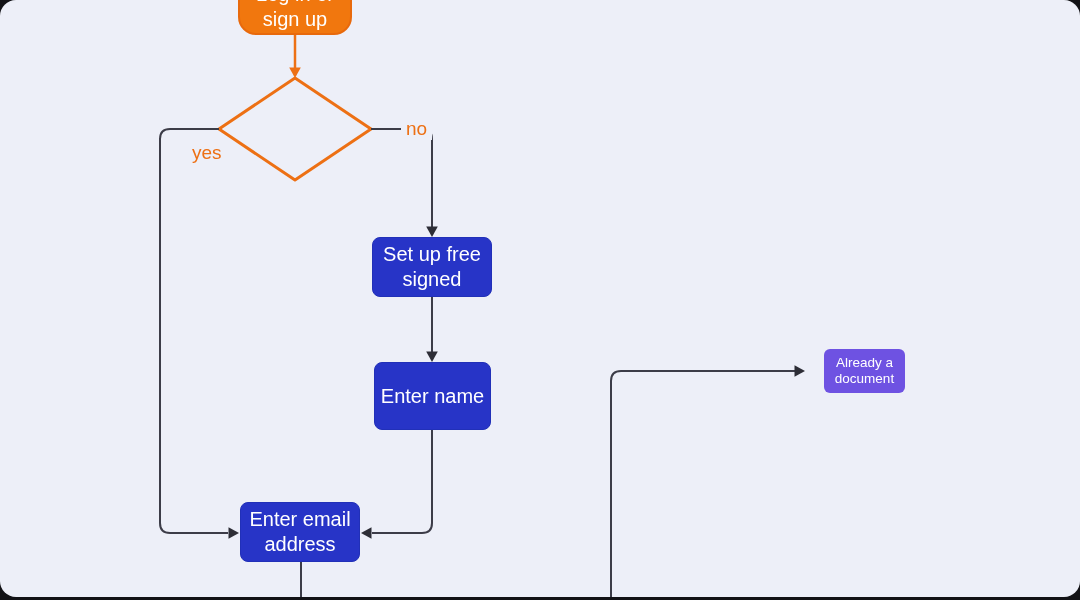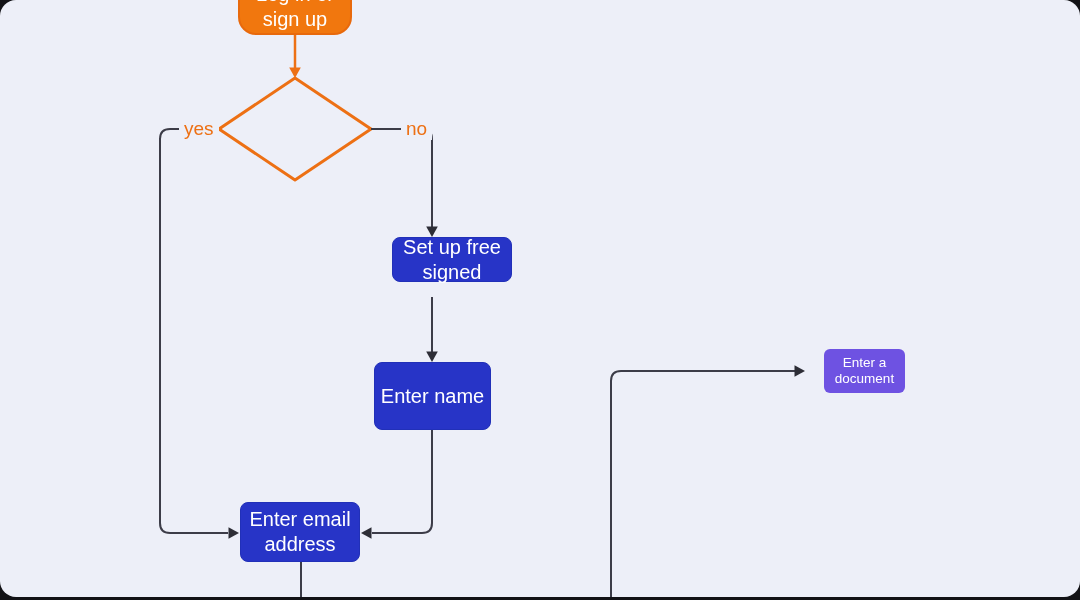--- a/index.html
+++ b/index.html
@@ -21,31 +21,31 @@
   .oedge{stroke:var(--orange-stroke);stroke-width:2.5;fill:none;}
   .oarrow{fill:var(--orange-stroke);stroke:none;}
   .diamond{stroke:var(--orange-stroke);stroke-width:3;fill:none;stroke-linejoin:round;}
   .node{position:absolute;display:flex;flex-direction:column;align-items:center;justify-content:center;
         text-align:center;color:var(--node-text);}
   .node span{display:block;}
   .stadium{left:238px;top:-22px;width:114px;height:57px;background:var(--orange-fill);
            border:2px solid var(--orange-border);border-radius:18px;font-size:20px;line-height:25px;}
   .proc{background:var(--blue-fill);border:1.5px solid var(--blue-border);border-radius:8px;
         font-size:20px;line-height:25px;}
-  .proc-setup{left:372px;top:237px;width:120px;height:45px;margin-left:20px;}
+  .proc-setup{left:372px;top:237px;width:120px;height:60px;}
   .proc-name{left:374px;top:362px;width:117px;height:68px;}
   .proc-email{left:240px;top:502px;width:120px;height:60px;}
   .proc-doc{left:824px;top:349px;width:81px;height:44px;background:var(--purple-fill);
             border:none;border-radius:6px;font-size:13.5px;line-height:16px;}
   .diamond-label{position:absolute;left:220px;top:103px;width:150px;height:52px;
                  display:flex;flex-direction:column;align-items:center;justify-content:center;
                  text-align:center;color:var(--orange-text);font-size:20px;line-height:24px;}
   .edge-label{position:absolute;top:118px;padding:0 5px;background:var(--canvas-bg);
               color:var(--label-orange);font-size:19px;line-height:22px;}
-  .edge-label.yes{left:179px;}
+  .edge-label.yes{left:187px;margin-top:24px;}
   .edge-label.no{left:384px;margin-left:17px;}
 </style>
 </head>
 <body>
 
 <div class="frame">
   <div class="canvas">
 
     <svg class="edges" viewBox="0 0 1080 600">
 
@@ -89,18 +89,18 @@
     <div class="node proc proc-name">
       <span>Enter name</span>
     </div>
 
     <div class="node proc proc-email">
       <span>Enter email</span>
       <span>address</span>
     </div>
 
     <div class="node proc proc-doc">
-      <span>Enter a</span>
+      <span>Already a</span>
       <span>document</span>
     </div>
 
   </div>
 </div>
 
 </body></html>

